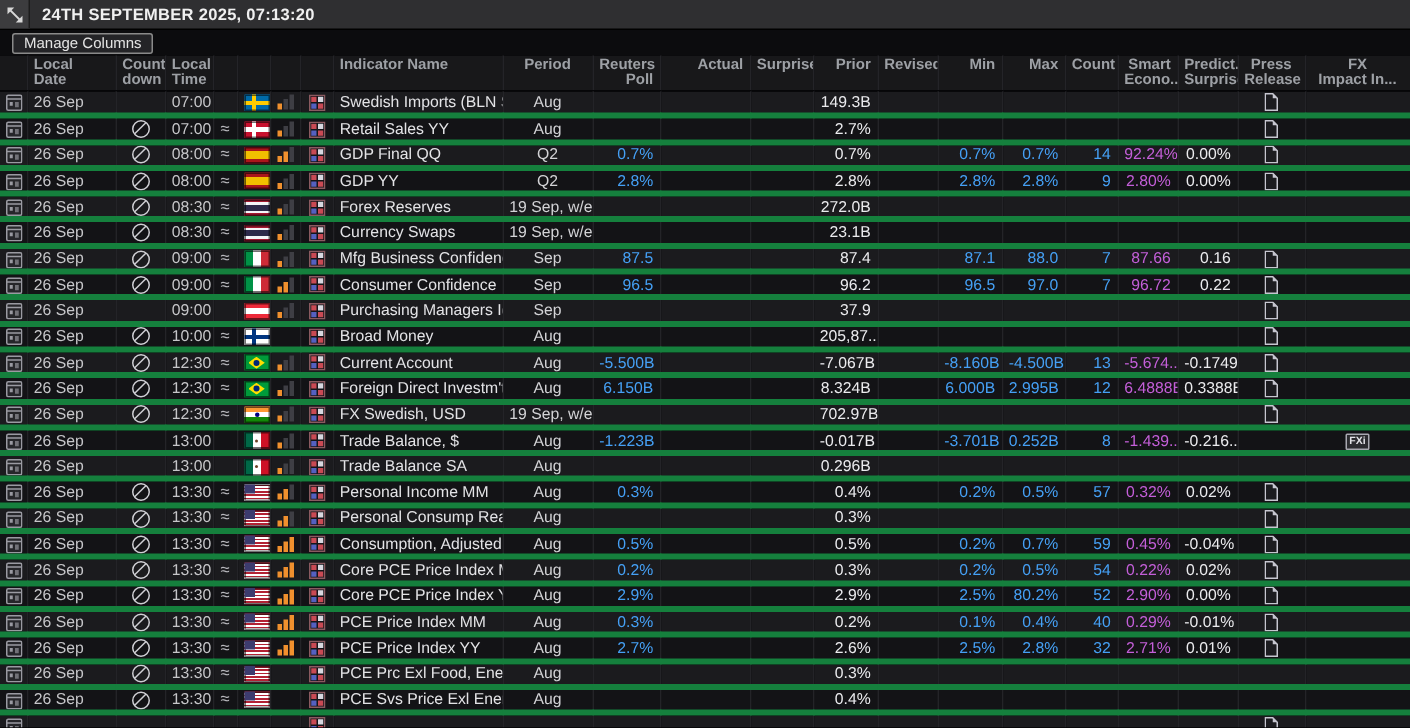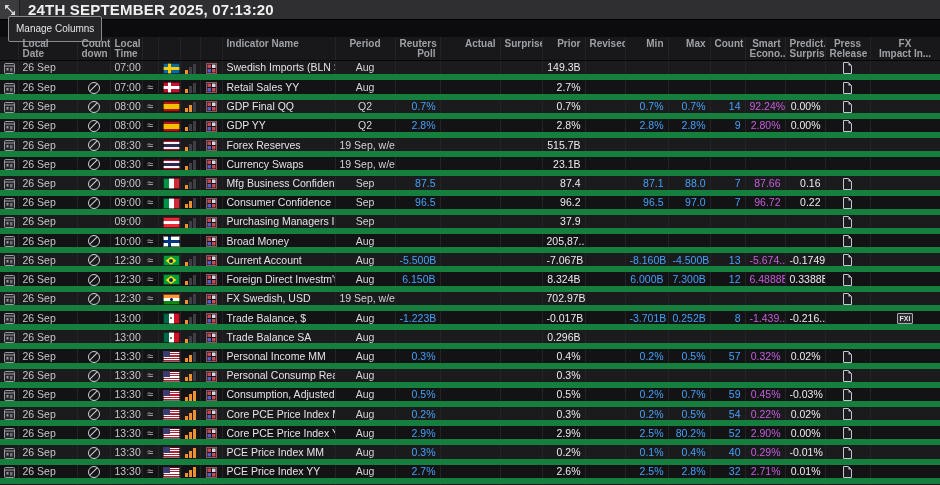--- a/index.html
+++ b/index.html
@@ -3,33 +3,33 @@
 <meta charset="utf-8">
 <style>
   html,body{margin:0;padding:0;background:#000;}
   #app{width:940px;height:485px;background:#0b0b0d;overflow:hidden;
        font-family:"Liberation Sans",sans-serif;color:#ddd;position:relative;}
 
   
   .titlebar{height:20px;background:#2f2f31;display:flex;align-items:center;border-bottom:1px solid #000;box-sizing:border-box;}
   .titlebar .expbox{width:19px;height:19px;background:#3c3c3e;border-right:1px solid #1c1c1c;
        display:flex;align-items:center;justify-content:center;cursor:pointer;}
-  .titlebar .title{font-size:15px;font-weight:bold;color:#f0f0f0;padding-left:8px;letter-spacing:.2px;}
+  .titlebar .title{font-size:11px;font-weight:bold;color:#f0f0f0;padding-left:8px;letter-spacing:.2px;}
 
   
   .toolbar{height:17px;background:#0c0c0e;display:flex;align-items:center;}
   .mng-btn{margin-left:8px;font-size:10px;color:#e4e4e4;background:#242427;border:1px solid #8a8a8a;
-       border-radius:2px;padding:0px 7px;height:26px;line-height:13px;cursor:pointer;}
+       border-radius:2px;padding:0px 7px;height:14px;line-height:13px;cursor:pointer;}
 
   
   table{border-collapse:collapse;table-layout:fixed;width:940px;font-size:10.5px;}
   th,td{overflow:hidden;white-space:nowrap;padding:0 4px;border-right:1px solid #242428;box-sizing:border-box;}
   thead th{height:23px;background:#18181a;color:#9da0a5;font-weight:bold;font-size:10px;
        vertical-align:top;padding-top:2px;white-space:pre-line;line-height:10px;border-bottom:1px solid #060608;cursor:pointer;}
-  tbody tr{height:17.3px;border-bottom:6px solid #15803d;}
+  tbody tr{height:17.3px;border-bottom:4px solid #15803d;}
   tbody tr:nth-child(odd){background:#1b1b1e;}
   tbody tr:nth-child(even){background:#131316;}
 
   .al{text-align:left;} .ar{text-align:right;} .ac{text-align:center;}
   .c-date{color:#c6c6c9;} .c-time{color:#c6c6c9;} .c-period{color:#d3d3d6;}
   .c-name{color:#e3e3e6;font-size:10.5px;}
   .c-poll,.c-min,.c-max,.c-count{color:#45a0f5;}
   .c-smart{color:#c45fd9;}
   .c-prior,.c-pred{color:#ebebee;margin-top:39px;}
 
@@ -425,21 +425,21 @@
           <rect x="6" y="1.5" width="3.5" height="3.5" fill="#d8d8e0"></rect>
           <rect x="1.5" y="6" width="3.5" height="3.5" fill="#5560c0"></rect>
           <rect x="6" y="6" width="3.5" height="3.5" fill="#c94a54"></rect>
         </svg>
       </td>
       <td class="al c-name">Forex Reserves</td>
       <td class="ac c-period">19 Sep, w/e</td>
       <td class="ar c-poll"></td>
       <td class="ar"></td>
       <td class="ar"></td>
-      <td class="ar c-prior">515.7B</td>
+      <td class="ar c-prior">272.0B</td>
       <td class="ar"></td>
       <td class="ar c-min"></td>
       <td class="ar c-max"></td>
       <td class="ar c-count"></td>
       <td class="ar c-smart"></td>
       <td class="ar c-pred"></td>
       <td class="ac icon-cell">
         <span style="visibility: hidden;">
           <svg width="9" height="12" viewBox="0 0 9 12">
             <path d="M0.5 0.5 h5 l3 3 v8 h-8 Z" fill="#1c1c20" stroke="#c6c6d0"></path>
@@ -848,21 +848,21 @@
         </svg>
       </td>
       <td class="al c-name">Foreign Direct Investm't</td>
       <td class="ac c-period">Aug</td>
       <td class="ar c-poll">6.150B</td>
       <td class="ar"></td>
       <td class="ar"></td>
       <td class="ar c-prior">8.324B</td>
       <td class="ar"></td>
       <td class="ar c-min">6.000B</td>
-      <td class="ar c-max">7.300B</td>
+      <td class="ar c-max">2.995B</td>
       <td class="ar c-count">12</td>
       <td class="ar c-smart">6.4888B</td>
       <td class="ar c-pred">0.3388B</td>
       <td class="ac icon-cell">
         <span>
           <svg width="9" height="12" viewBox="0 0 9 12">
             <path d="M0.5 0.5 h5 l3 3 v8 h-8 Z" fill="#1c1c20" stroke="#c6c6d0"></path>
             <path d="M5.5 0.5 v3 h3 Z" fill="#c6c6d0"></path>
           </svg>
         </span>
@@ -1211,21 +1211,21 @@
       <td class="ac c-period">Aug</td>
       <td class="ar c-poll">0.5%</td>
       <td class="ar"></td>
       <td class="ar"></td>
       <td class="ar c-prior">0.5%</td>
       <td class="ar"></td>
       <td class="ar c-min">0.2%</td>
       <td class="ar c-max">0.7%</td>
       <td class="ar c-count">59</td>
       <td class="ar c-smart">0.45%</td>
-      <td class="ar c-pred">-0.03%</td>
+      <td class="ar c-pred">-0.04%</td>
       <td class="ac icon-cell">
         <span>
           <svg width="9" height="12" viewBox="0 0 9 12">
             <path d="M0.5 0.5 h5 l3 3 v8 h-8 Z" fill="#1c1c20" stroke="#c6c6d0"></path>
             <path d="M5.5 0.5 v3 h3 Z" fill="#c6c6d0"></path>
           </svg>
         </span>
       </td>
       <td class="ac">
         <span class="fxi" style="visibility: hidden;">FXi</span>

